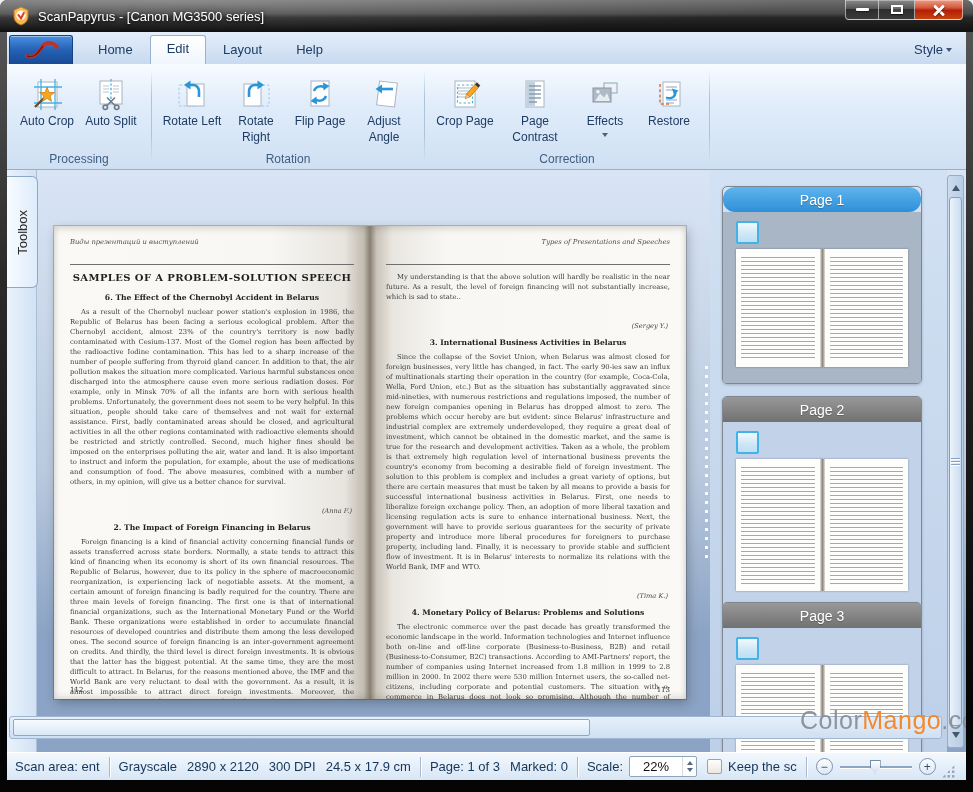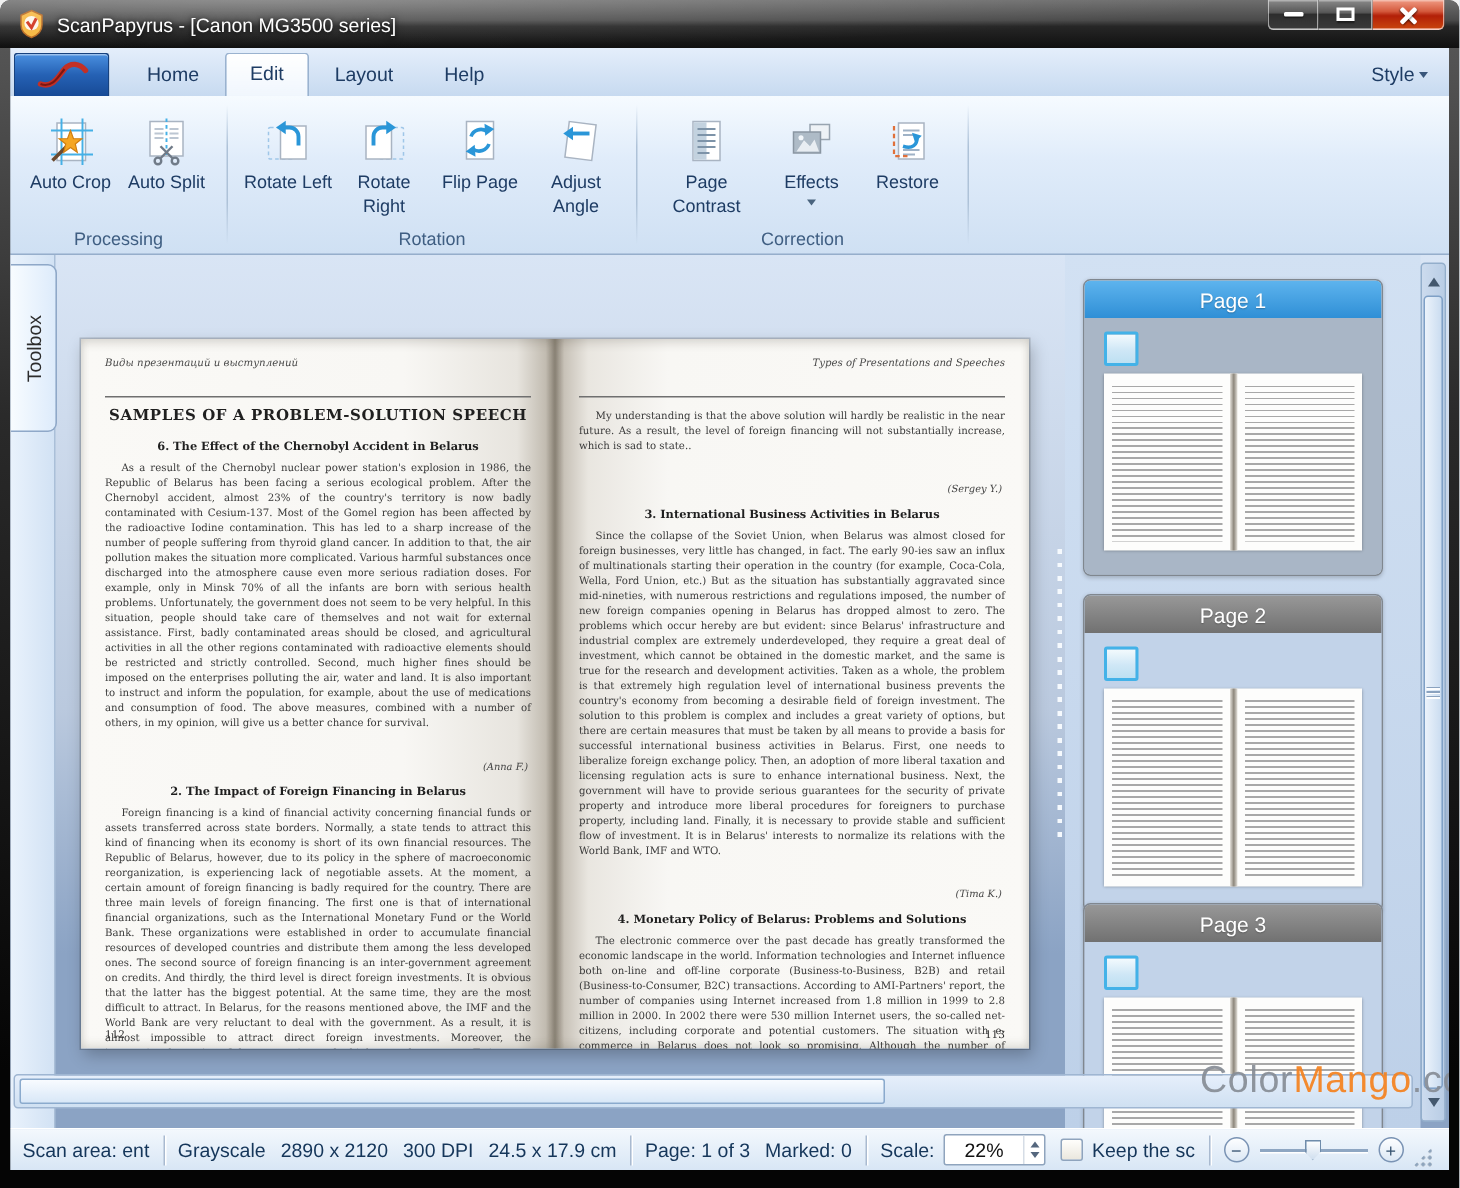--- a/index.html
+++ b/index.html
@@ -70,21 +70,21 @@
   .pnum{position:absolute;bottom:5px;font-size:7px;color:#2e2e2e;}
   .pleft .pnum{left:16px;}
   .pright .pnum{right:16px;}
   
   .split-dots{position:absolute;left:698px;top:196px;width:3px;height:192px;
               background:repeating-linear-gradient(to bottom,#f6fafe 0 3px,rgba(246,250,254,0) 3px 9px);}
   
   .thumbs{position:absolute;left:703px;top:0;bottom:0;width:237px;background:linear-gradient(#d2e1f3,#bdd0e8);overflow:hidden;}
   .thumb-card{position:absolute;left:12px;width:200px;border:1px solid #80878f;border-radius:5px;overflow:hidden;box-shadow:0 1px 3px rgba(0,0,0,.2);}
   .card-h{height:25px;display:flex;align-items:center;justify-content:center;color:#fff;font-size:14px;text-shadow:0 1px 1px rgba(0,0,0,.25);}
-  .card-h.sel{background:linear-gradient(#5eb4ee,#2f8fd6);}
+  .card-h.sel{background:linear-gradient(#5eb4ee,#2f8fd6);border-radius:12px;}
   .card-h.unsel{background:linear-gradient(#989898,#717171);justify-content:center;}
   .card-b{position:absolute;top:25px;left:0;right:0;bottom:0;padding:9px 13px;}
   .card-b.sel{background:#a9b6c6;}
   .card-b.unsel{background:#c2d3e9;}
   .cb{width:23px;height:23px;border:2px solid #43b2e8;border-radius:2px;background:linear-gradient(#f3fafd,#cfe7f6 55%,#bde0f2);}
   .mini{margin-top:5px;background:#fdfdfc;display:flex;box-shadow:0 0 2px rgba(0,0,0,.35);}
   .mini-page{flex:1;padding:6px 5px;background:repeating-linear-gradient(#a8a8a8 0 1px,transparent 1px 4px);background-clip:content-box;}
   .mini-gutter{width:5px;background:linear-gradient(to right,#e5e2dc,#8d877c 50%,#e5e2dc);}
   
   .vsb{position:absolute;right:2px;top:5px;bottom:4px;width:17px;background:linear-gradient(to right,#ccdbee,#b9cde5);
@@ -267,20 +267,40 @@
             </svg>
           </span>
           <span>Adjust Angle</span>
         </div>
         <div class="rlabel">Rotation</div>
       </div>
 
       <div class="rsep"></div>
 
       <div class="rgroup">
+        <div class="rbtn">
+          <span class="ric">
+            <svg width="36" height="36" viewBox="0 0 36 36">
+              <rect x="8" y="5" width="20" height="26" fill="#fff" stroke="#a9b4c2"></rect>
+              <g stroke="#bcc6d2" stroke-width="1.2">
+                <line x1="11" y1="12" x2="25" y2="12"></line>
+                  <line x1="11" y1="15" x2="25" y2="15"></line>
+                <line x1="11" y1="18" x2="25" y2="18"></line>
+                  <line x1="11" y1="21" x2="20" y2="21"></line>
+              </g>
+              <rect x="10.5" y="9" width="15" height="18" fill="none" stroke="#45b0e6" stroke-width="1.2" stroke-dasharray="2.4 2"></rect>
+              <g transform="rotate(42 23 17)">
+                <rect x="21" y="7" width="4.6" height="13" fill="#f5a623" stroke="#c77d0e" stroke-width=".8"></rect>
+                <polygon points="21,20 25.6,20 23.3,24.5" fill="#e8c89a" stroke="#c77d0e" stroke-width=".6"></polygon>
+                <rect x="21" y="4.5" width="4.6" height="2.8" fill="#3a3a3a"></rect>
+              </g>
+            </svg>
+          </span>
+          <span>Crop Page</span>
+        </div>
         <div class="rbtn wide">
           <span class="ric">
             <svg width="36" height="36" viewBox="0 0 36 36">
               <rect x="9" y="5" width="18" height="26" fill="#fff" stroke="#a9b4c2"></rect>
               <rect x="9.5" y="5.5" width="8.5" height="25" fill="#c3d2df"></rect>
               <g stroke="#7d93a8" stroke-width="1.3">
                 <line x1="12" y1="10" x2="24" y2="10"></line>
                   <line x1="12" y1="14" x2="24" y2="14"></line>
                 <line x1="12" y1="18" x2="24" y2="18"></line>
                   <line x1="12" y1="22" x2="24" y2="22"></line>

